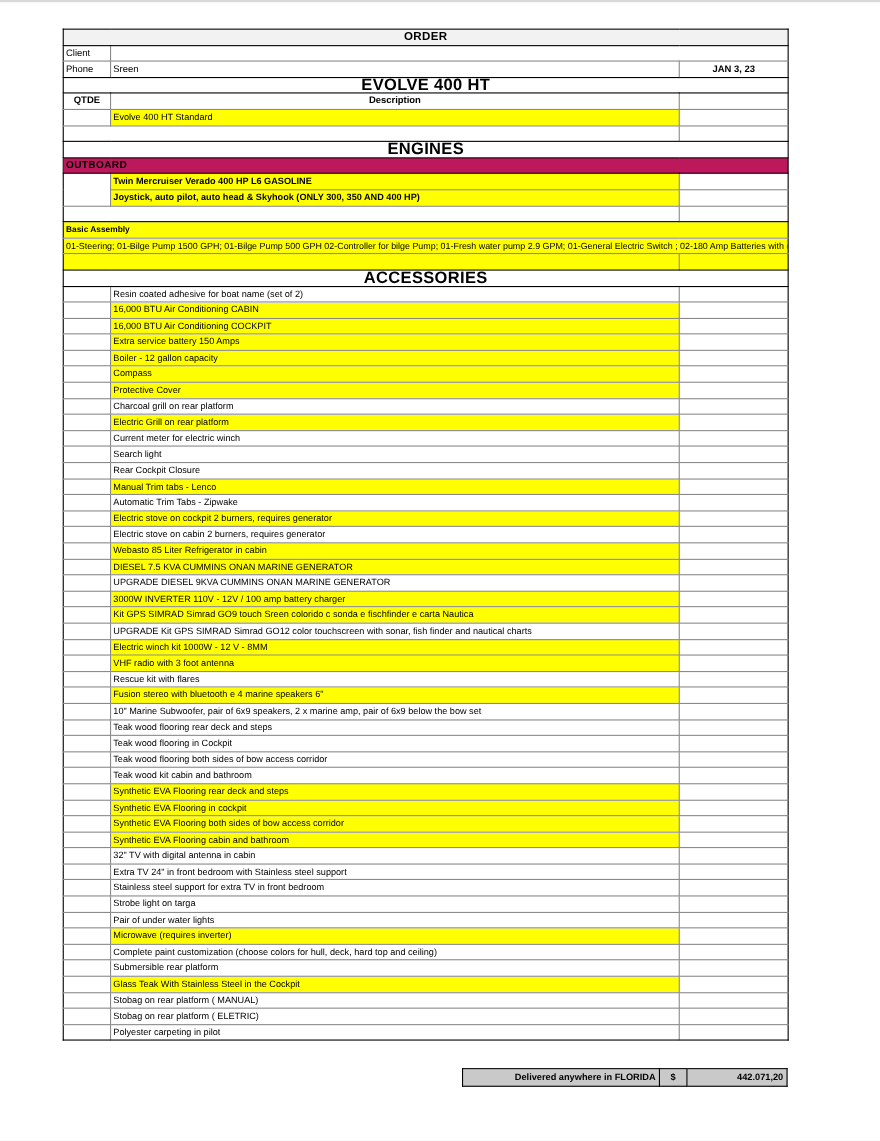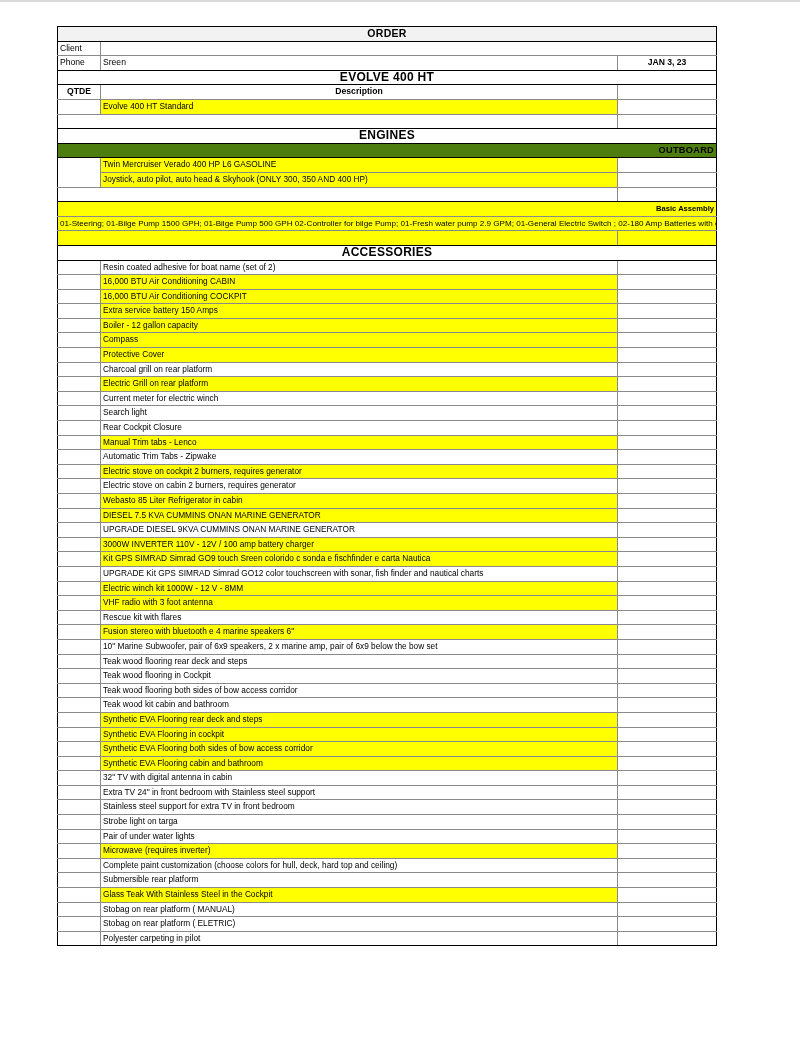--- a/index.html
+++ b/index.html
@@ -67,44 +67,44 @@
     line-height: 17px;
     text-align: center;
     letter-spacing: .3px;
   }
   .label-cell {
     font-size: 8.6px;
     padding-left: 4px;
     height: 16px;
     line-height: 16px;
   }
-  .tall { height: 16px; line-height: 16px; }
+  .tall { height: 16px; line-height: 16px; font-weight: bold; }
   .section-white {
     font-weight: bold;
     text-align: center;
-    font-size: 12px;
+    font-size: 15px;
     background: #ffffff;
     height: 15px; line-height: 15px;
     letter-spacing: .3px;
   }
   .section-gray {
     font-weight: bold;
-    text-align: right;
+    text-align: left;
     font-size: 9.2px;
-    background: #4d7c0f;
+    background: #be185d;
     height: 15px; line-height: 15px;
     letter-spacing: .3px;
   }
   .yellow { background: #ffff00; }
   .white  { background: #ffffff; }
   .item   { padding-left: 3px; }
   .basic-head {
     background: #ffff00;
     font-weight: bold;
-    text-align: right;
+    text-align: left;
     font-size: 7.6px;
     height: 12px; line-height: 12px;
   }
   .basic-body {
     background: #ffff00;
     text-align: center;
     font-size: 8.1px;
     height: 29px;
     line-height: 14.5px;
     white-space: normal;
@@ -462,13 +462,24 @@
           </tr>
           <tr>
             <td class="hard-left hard-bottom"></td>
             <td class="item white hard-bottom">Polyester carpeting in pilot</td>
             <td class="hard-right hard-bottom"></td>
           </tr>
         </tbody>
     </table>
   </div>
 
+  <div class="footer-wrap">
+    <table class="footer">
+      <tbody>
+          <tr>
+        <td class="f-label">Delivered anywhere in FLORIDA</td>
+        <td class="f-cur">$</td>
+        <td class="f-amt">442.071,20</td>
+      </tr>
+    </tbody>
+      </table>
+  </div>
 </div>
 
 </body></html>

